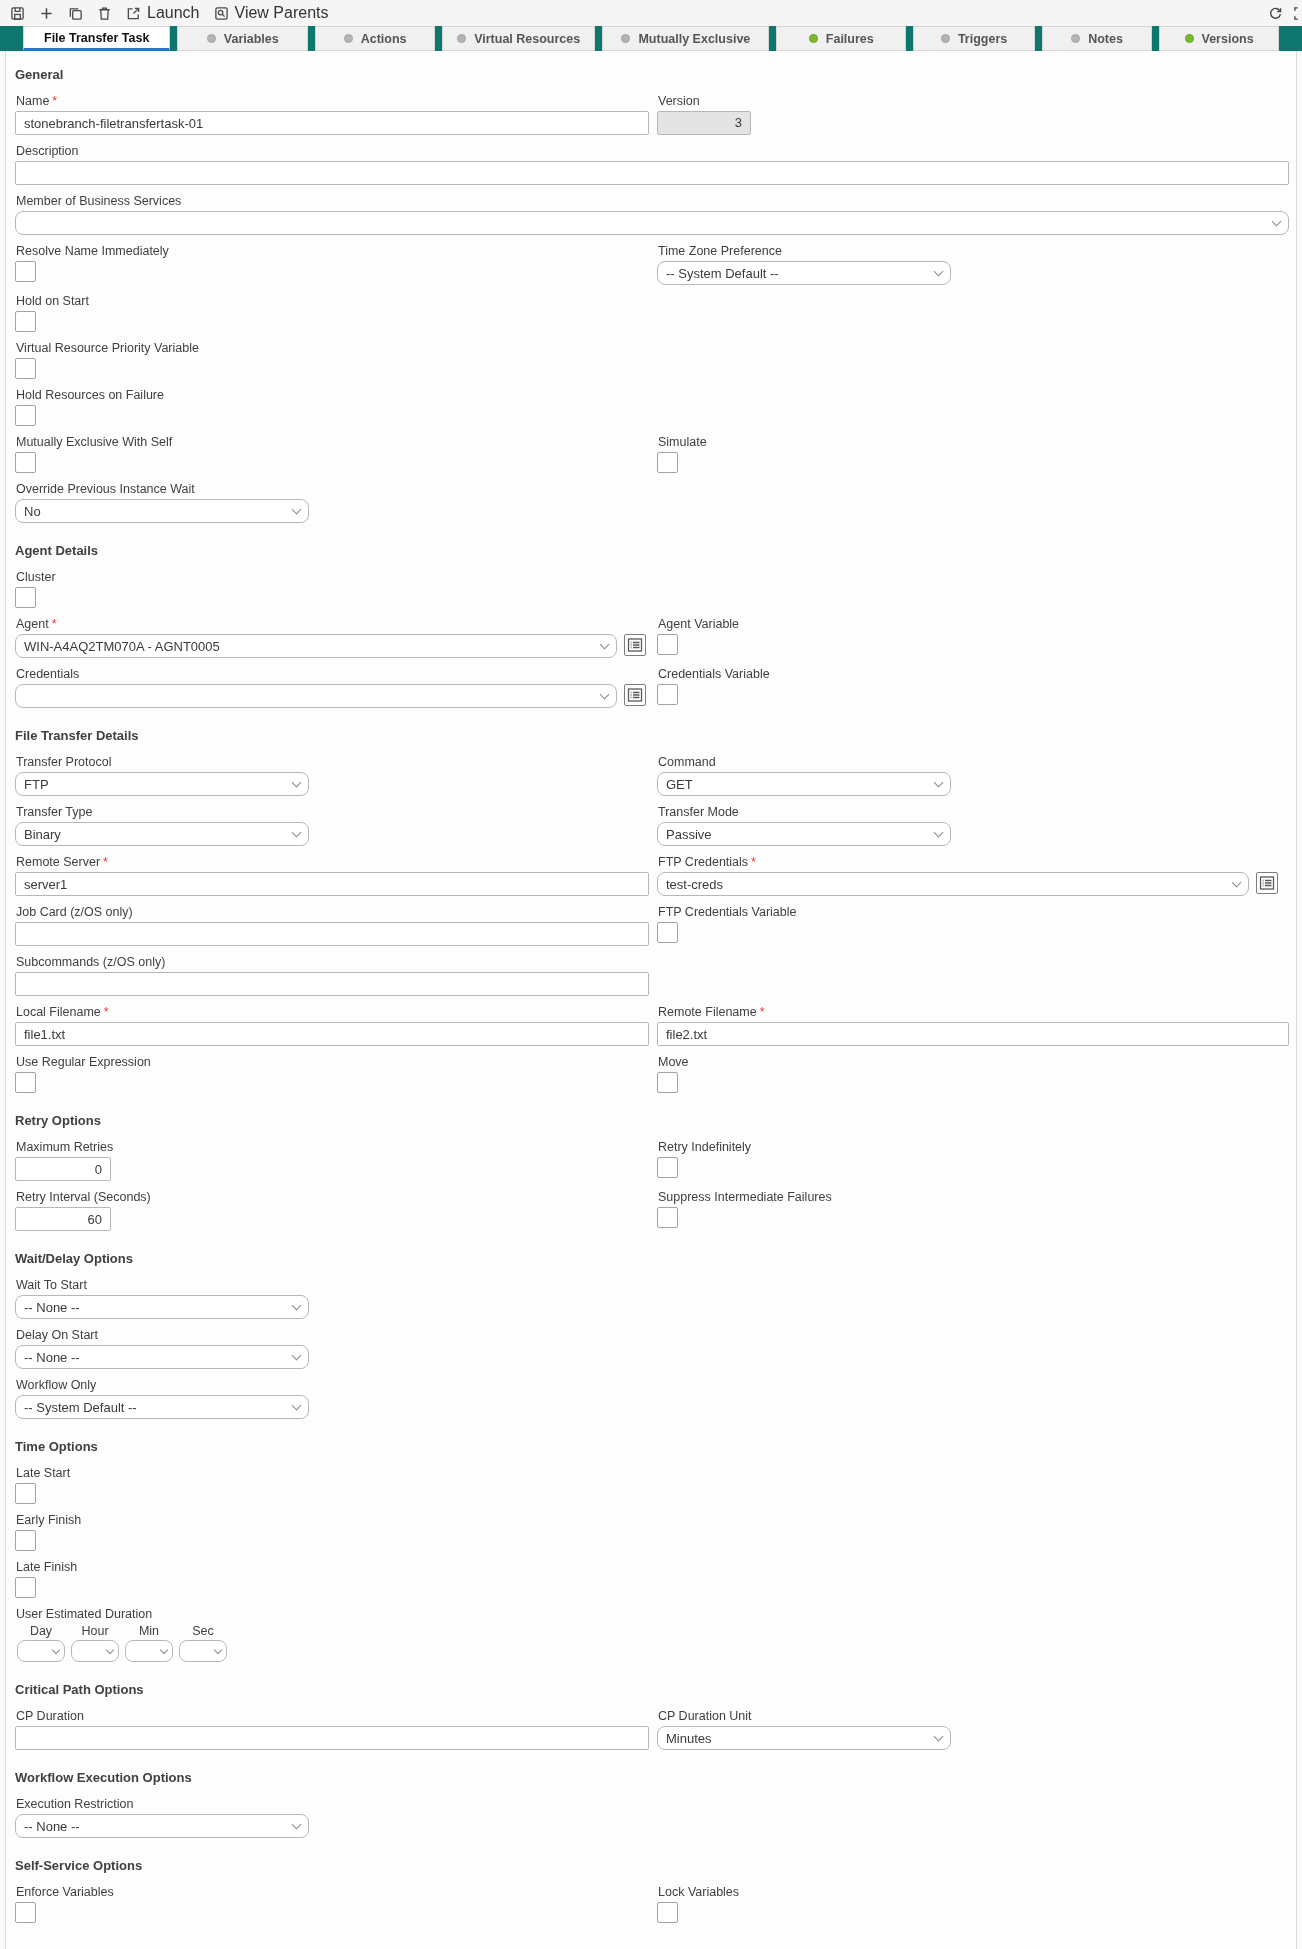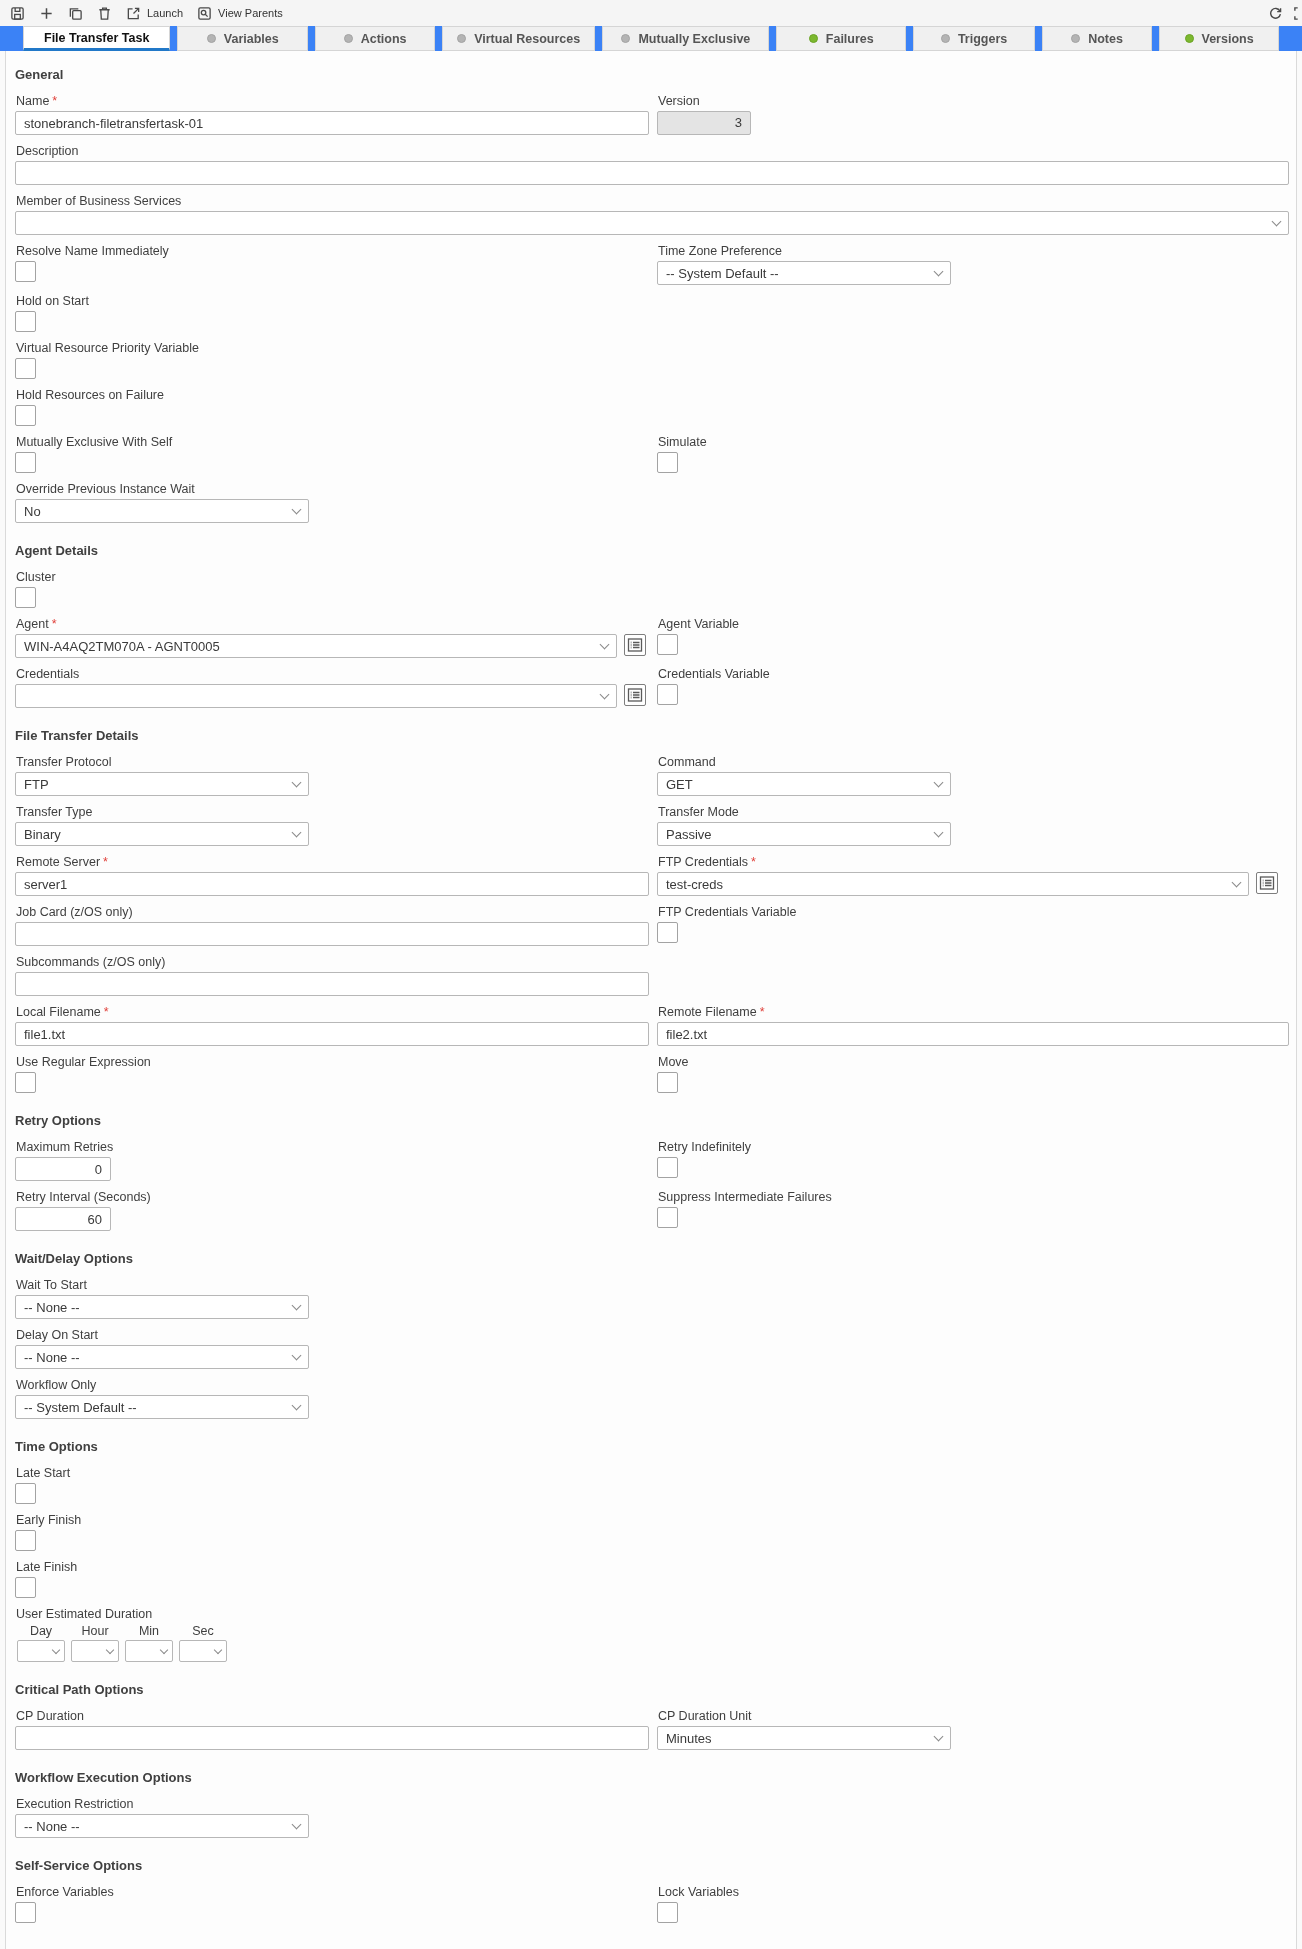--- a/index.html
+++ b/index.html
@@ -1,25 +1,25 @@
 <!DOCTYPE html>
 <html><head>
 <meta charset="utf-8">
 <style>
   * { box-sizing: border-box; margin: 0; padding: 0; }
   html,body { width:1302px; height:1949px; overflow:hidden; background:#fafafa;
               font-family:"Liberation Sans", sans-serif; }
   
   .toolbar { height:26px; background:#f5f5f5; display:flex; align-items:center;
              padding:0 10px; gap:14px; position:relative; }
-  .tbtn { display:flex; align-items:center; gap:6px; color:#333; font-size:11px; cursor:pointer; }
+  .tbtn { display:flex; align-items:center; gap:6px; color:#333; font-size:16px; cursor:pointer; }
   .tbtn svg { display:block; }
   .tb-right { position:absolute; right:-6px; top:0; height:26px; display:flex; align-items:center; gap:10px; }
   
-  .tabbar { height:25px; display:flex; gap:7px; padding:0 23px; background:#3b82f6; }
+  .tabbar { height:25px; display:flex; gap:7px; padding:0 23px; background:#0f766e; }
   .tab { flex-grow:1; background:#f0f0f0; border:1px solid #d5d5d5; display:flex;
          align-items:center; justify-content:center; gap:8px; font-size:12.5px;
          color:#555; font-weight:bold; cursor:pointer; }
   .tab.active { background:#fff; color:#111; border-bottom:3px solid #2178c8; }
   .dot { width:9px; height:9px; border-radius:50%; }
   .dot.gray { background:#b4b4b4; border:1px solid #a3a3a3; }
   .dot.green { background:#7cb82f; border:1px solid #6ba325; }
   
   .panel { margin:0 5px; background:#fdfdfd; border-left:1px solid #dadada;
            border-right:1px solid #dadada; padding:14px 9px 20px 9px; min-height:1880px; }
@@ -30,21 +30,21 @@
   .col-l { width:642px; flex:none; }
   .col-r { flex:1; }
   .flabel { font-size:12.5px; color:#3f3f3f; margin:0 0 3px 1px; display:flex; gap:3px; }
   .req { color:#e0403a; }
   input.ctl { height:24px; border:1px solid #b7b7b7; border-radius:2px; padding:0 8px;
               font-family:"Liberation Sans",sans-serif; font-size:13px; color:#3a3a3a; background:#fff; display:block; }
   .num { text-align:right; }
   .readonly { height:24px; width:94px; background:#e4e4e4; border:1px solid #b7b7b7;
               border-radius:2px; font-size:13px; color:#3a3a3a; text-align:right;
               padding:3px 8px 0 8px; }
-  .select { height:24px; border:1px solid #b7b7b7; border-radius:2px; background:#fff;
+  .select { height:24px; border:1px solid #b7b7b7; border-radius:8px; background:#fff;
             display:flex; align-items:center; justify-content:space-between;
             padding:0 8px; font-size:13px; color:#3a3a3a; cursor:pointer; }
   .caret { width:7px; height:7px; border-right:1.4px solid #8a8a8a; border-bottom:1.4px solid #8a8a8a;
            transform:rotate(45deg); margin-top:-3px; flex:none; }
   .checkbox { width:21px; height:21px; background:#fff; border:1px solid #a3a3a3;
               border-radius:2px; cursor:pointer; }
   .w-full { width:1274px; } .w-half { width:634px; } .w-sm { width:294px; }
   .w-tiny { width:96px; } .w-agent { width:602px; } .w-ftp { width:592px; } .w-rfile { width:632px; }
   .inline { display:flex; gap:7px; }
   .lookup { width:22px; height:22px; border:1px solid #7e7e7e; border-radius:2px;

